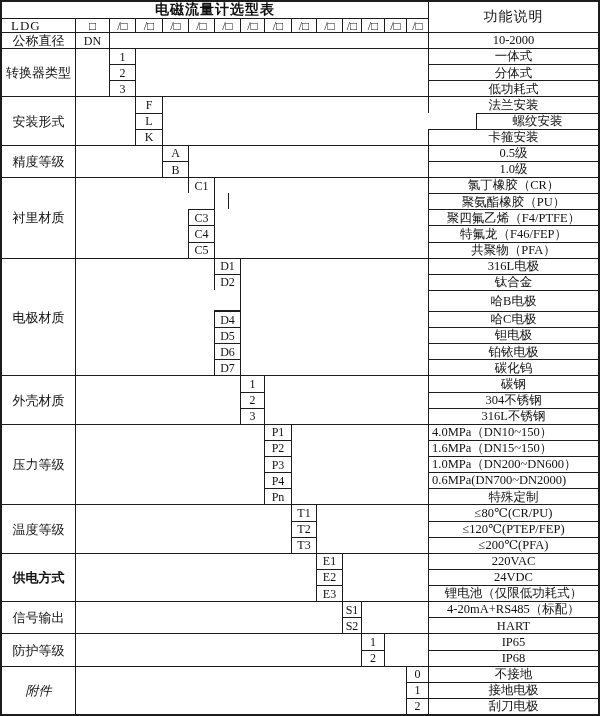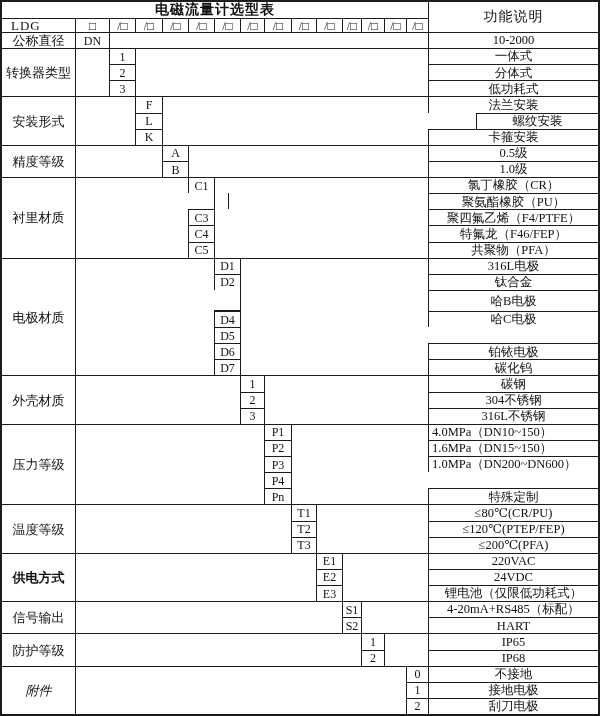--- a/index.html
+++ b/index.html
@@ -104,20 +104,21 @@
       <div class="cell" style="grid-area: 17 / 2 / 24 / 7;"></div>
       <div class="cell code" style="grid-area: 17 / 7 / 18 / 8;">D1</div>
       <div class="cell desc" style="grid-area: 17 / 16 / 18 / 17;">316L电极</div>
       <div class="cell code" style="grid-area: 18 / 7 / 19 / 8;">D2</div>
       <div class="cell desc" style="grid-area: 18 / 16 / 19 / 17;">钛合金</div>
       <div class="cell code" style="grid-area: 19 / 7 / 20 / 8; margin-top: 20px;">D3</div>
       <div class="cell desc" style="grid-area: 19 / 16 / 20 / 17;">哈B电极</div>
       <div class="cell code" style="grid-area: 20 / 7 / 21 / 8;">D4</div>
       <div class="cell desc" style="grid-area: 20 / 16 / 21 / 17;">哈C电极</div>
       <div class="cell code" style="grid-area: 21 / 7 / 22 / 8;">D5</div>
+      <div class="cell desc" style="grid-area: 21 / 16 / 22 / 17;">钽电极</div>
       <div class="cell code" style="grid-area: 22 / 7 / 23 / 8;">D6</div>
       <div class="cell desc" style="grid-area: 22 / 16 / 23 / 17;">铂铱电极</div>
       <div class="cell code" style="grid-area: 23 / 7 / 24 / 8;">D7</div>
       <div class="cell desc" style="grid-area: 23 / 16 / 24 / 17;">碳化钨</div>
       <div class="cell" style="grid-area: 17 / 8 / 24 / 16;"></div>
       <div class="cell cat no-left" style="grid-area: 24 / 1 / 27 / 2;">外壳材质</div>
       <div class="cell" style="grid-area: 24 / 2 / 27 / 8;"></div>
       <div class="cell code" style="grid-area: 24 / 8 / 25 / 9;">1</div>
       <div class="cell desc" style="grid-area: 24 / 16 / 25 / 17;">碳钢</div>
       <div class="cell code" style="grid-area: 25 / 8 / 26 / 9;">2</div>
@@ -127,20 +128,21 @@
       <div class="cell" style="grid-area: 24 / 9 / 27 / 16;"></div>
       <div class="cell cat no-left" style="grid-area: 27 / 1 / 32 / 2;">压力等级</div>
       <div class="cell" style="grid-area: 27 / 2 / 32 / 9;"></div>
       <div class="cell code" style="grid-area: 27 / 9 / 28 / 10;">P1</div>
       <div class="cell desc left" style="grid-area: 27 / 16 / 28 / 17;">4.0MPa（DN10~150）</div>
       <div class="cell code" style="grid-area: 28 / 9 / 29 / 10;">P2</div>
       <div class="cell desc left" style="grid-area: 28 / 16 / 29 / 17;">1.6MPa（DN15~150）</div>
       <div class="cell code" style="grid-area: 29 / 9 / 30 / 10;">P3</div>
       <div class="cell desc left" style="grid-area: 29 / 16 / 30 / 17;">1.0MPa（DN200~DN600）</div>
       <div class="cell code" style="grid-area: 30 / 9 / 31 / 10;">P4</div>
+      <div class="cell desc left" style="grid-area: 30 / 16 / 31 / 17;">0.6MPa(DN700~DN2000)</div>
       <div class="cell code" style="grid-area: 31 / 9 / 32 / 10;">Pn</div>
       <div class="cell desc" style="grid-area: 31 / 16 / 32 / 17;">特殊定制</div>
       <div class="cell" style="grid-area: 27 / 10 / 32 / 16;"></div>
       <div class="cell cat no-left" style="grid-area: 32 / 1 / 35 / 2;">温度等级</div>
       <div class="cell" style="grid-area: 32 / 2 / 35 / 10;"></div>
       <div class="cell code" style="grid-area: 32 / 10 / 33 / 11;">T1</div>
       <div class="cell desc" style="grid-area: 32 / 16 / 33 / 17;">≤80℃(CR/PU)</div>
       <div class="cell code" style="grid-area: 33 / 10 / 34 / 11;">T2</div>
       <div class="cell desc" style="grid-area: 33 / 16 / 34 / 17;">≤120℃(PTEP/FEP)</div>
       <div class="cell code" style="grid-area: 34 / 10 / 35 / 11;">T3</div>

